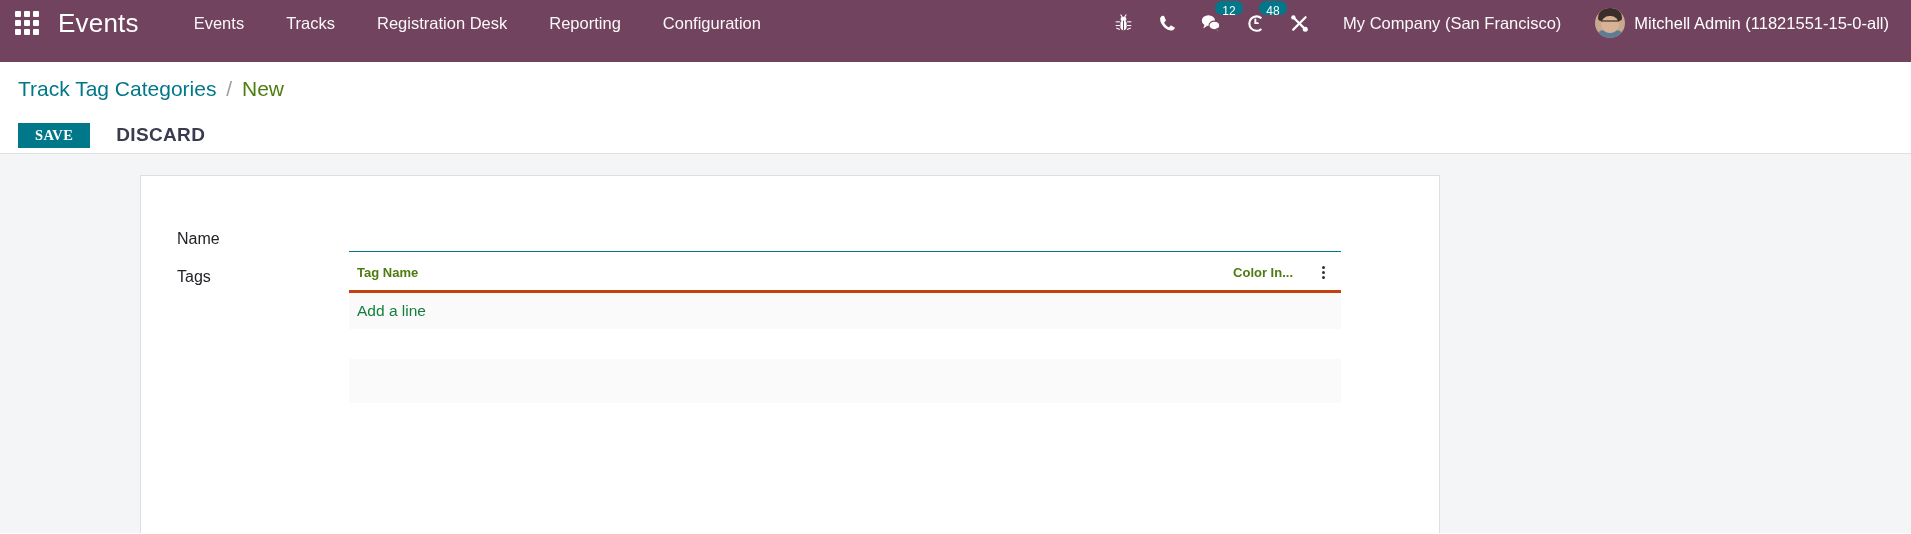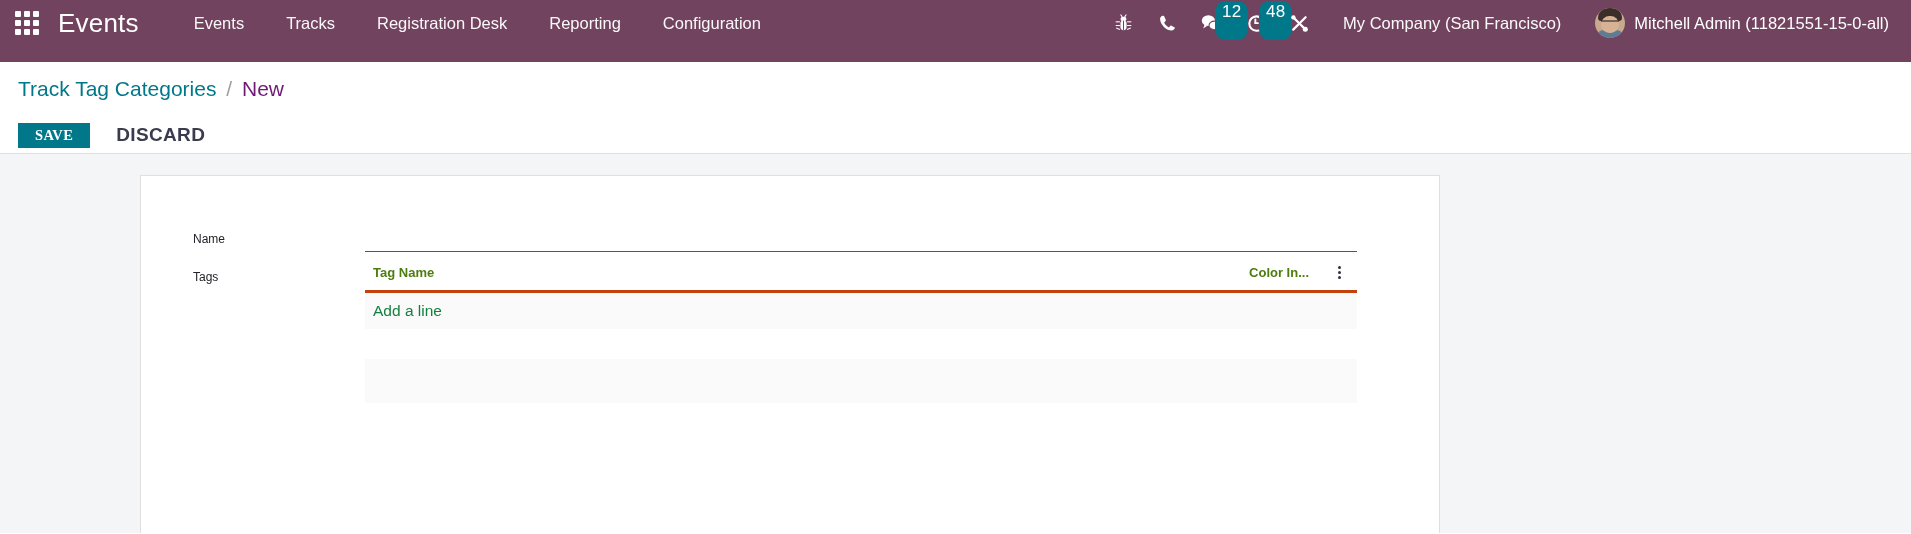--- a/index.html
+++ b/index.html
@@ -87,26 +87,26 @@
     justify-content: center;
     cursor: pointer;
     color: #ffffff;
   }
   .sys-icon svg { display: block; }
   .badge {
     position: absolute;
     top: 9px;
     left: 26px;
     min-width: 28px;
-    height: 39px;
+    height: 14px;
     padding: 0 7px;
     border-radius: 11px;
     background: #00788a;
     color: #ffffff;
-    font-size: 17px;
+    font-size: 12px;
     line-height: 21px;
     text-align: center;
     font-weight: 400;
     letter-spacing: .2px;
   }
   .company-name {
     font-size: 16.5px;
     padding: 0 16px 0 22px;
     white-space: nowrap;
     cursor: pointer;
@@ -159,21 +159,21 @@
     padding: 0 0 0 18px;
     line-height: 26px;
     white-space: nowrap;
   }
   .bc-link {
     color: #00788a;
     cursor: pointer;
     text-align: right;
   }
   .bc-sep { color: #9e9e9e; margin: 0 4px; }
-  .bc-current { color: #701a75; }
+  .bc-current { color: #4d7c0f; }
 
   .buttons-row {
     display: flex;
     align-items: center;
     padding-left: 18px;
     margin-top: 14px;
   }
   .btn-save {
     background: #00788a;
     color: #ffffff;
@@ -216,25 +216,24 @@
   .form-inner { padding: 0 22px 0 36px; }
 
   .field-row {
     display: flex;
     align-items: flex-start;
     margin-bottom: 8px;
   }
   .field-label {
     width: 172px;
     flex: 0 0 172px;
-    font-size: 12px;
+    font-size: 16px;
     color: #222228;
     padding-top: 6px;
     line-height: 22px;
-    margin-left: 16px;
   }
   .field-value { flex: 1 1 auto; }
 
   .name-input {
     width: 992px;
     height: 30px;
     border: none;
     border-bottom: 1px solid #00788a;
     outline: none;
     background: transparent;

